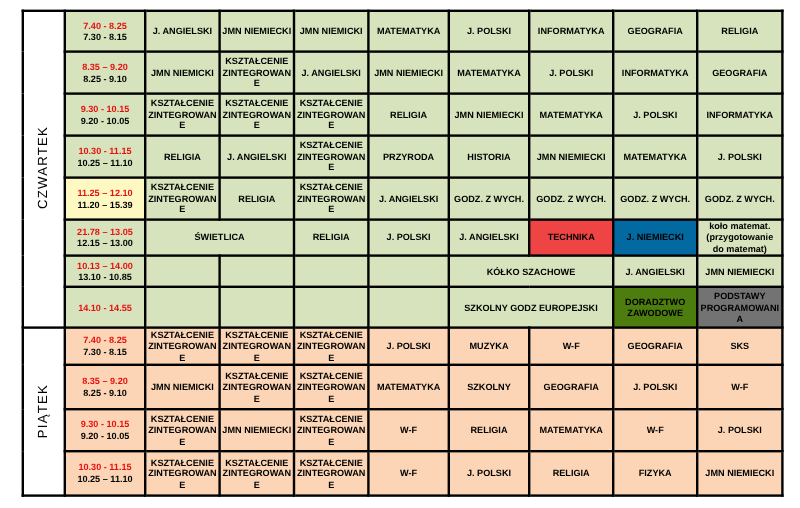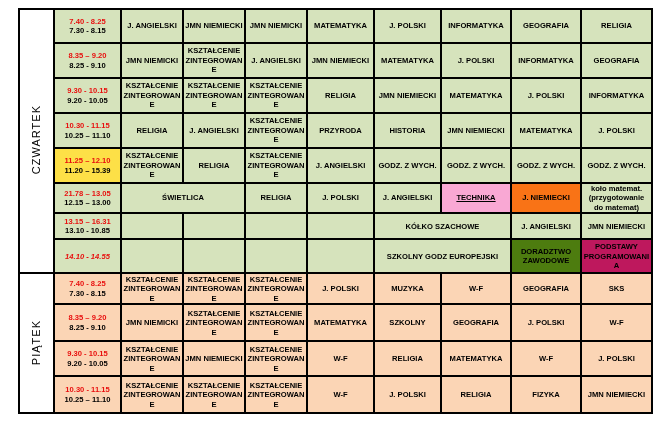--- a/index.html
+++ b/index.html
@@ -123,21 +123,21 @@
           <td style="background: rgb(214, 227, 188);">RELIGIA</td>
           <td style="background: rgb(214, 227, 188);">J. ANGIELSKI</td>
           <td style="background: rgb(214, 227, 188);">KSZTAŁCENIE ZINTEGROWANE</td>
           <td style="background: rgb(214, 227, 188);">PRZYRODA</td>
           <td style="background: rgb(214, 227, 188);">HISTORIA</td>
           <td style="background: rgb(214, 227, 188);">JMN NIEMIECKI</td>
           <td style="background: rgb(214, 227, 188);">MATEMATYKA</td>
           <td style="background: rgb(214, 227, 188);">J. POLSKI</td>
         </tr>
         <tr style="height: 35px;">
-          <td class="time-cell" style="background: #fde047;">
+          <td class="time-cell" style="background: #fef9c3;">
             <span class="time-line1" style="color: rgb(232, 16, 15);">11.25 – 12.10</span>
             <span class="time-line2">11.20 – 15.39</span>
           </td>
           <td style="background: rgb(214, 227, 188);">KSZTAŁCENIE ZINTEGROWANE</td>
           <td style="background: rgb(214, 227, 188);">RELIGIA</td>
           <td style="background: rgb(214, 227, 188);">KSZTAŁCENIE ZINTEGROWANE</td>
           <td style="background: rgb(214, 227, 188);">J. ANGIELSKI</td>
           <td style="background: rgb(214, 227, 188);">GODZ. Z WYCH.</td>
           <td style="background: rgb(214, 227, 188);">GODZ. Z WYCH.</td>
           <td style="background: rgb(214, 227, 188);">GODZ. Z WYCH.</td>
@@ -145,48 +145,48 @@
         </tr>
         <tr style="height: 30px;">
           <td class="time-cell" style="background: rgb(214, 227, 188);">
             <span class="time-line1" style="color: rgb(232, 16, 15);">21.78 – 13.05</span>
             <span class="time-line2">12.15 – 13.00</span>
           </td>
           <td colspan="2" style="background: rgb(214, 227, 188);">ŚWIETLICA</td>
           <td style="background: rgb(214, 227, 188);">RELIGIA</td>
           <td style="background: rgb(214, 227, 188);">J. POLSKI</td>
           <td style="background: rgb(214, 227, 188);">J. ANGIELSKI</td>
-          <td style="background: #f9a8d4; text-decoration: underline;">TECHNIKA</td>
-          <td style="background: #f97316;">J. NIEMIECKI</td>
+          <td style="background: #ef4444;">TECHNIKA</td>
+          <td style="background: #0369a1;">J. NIEMIECKI</td>
           <td class="small-note" style="background: rgb(214, 227, 188);">koło matemat. (przygotowanie do matemat)</td>
         </tr>
         <tr style="height: 26px;">
           <td class="time-cell" style="background: rgb(214, 227, 188);">
-            <span class="time-line1" style="color: rgb(232, 16, 15);">13.15 – 16.31</span>
+            <span class="time-line1" style="color: rgb(232, 16, 15);">10.13 – 14.00</span>
             <span class="time-line2">13.10 - 10.85</span>
           </td>
           <td style="background: rgb(214, 227, 188);"></td>
           <td style="background: rgb(214, 227, 188);"></td>
           <td style="background: rgb(214, 227, 188);"></td>
           <td style="background: rgb(214, 227, 188);"></td>
           <td colspan="2" style="background: rgb(214, 227, 188);">KÓŁKO SZACHOWE</td>
           <td style="background: rgb(214, 227, 188);">J. ANGIELSKI</td>
           <td style="background: rgb(214, 227, 188);">JMN NIEMIECKI</td>
         </tr>
         <tr style="height: 34px;">
           <td class="time-cell" style="background: rgb(214, 227, 188);">
-            <span class="time-line1" style="color: rgb(232, 16, 15); font-style: italic;">14.10 - 14.55</span>
+            <span class="time-line1" style="color: rgb(232, 16, 15);">14.10 - 14.55</span>
           </td>
           <td style="background: rgb(214, 227, 188);"></td>
           <td style="background: rgb(214, 227, 188);"></td>
           <td style="background: rgb(214, 227, 188);"></td>
           <td style="background: rgb(214, 227, 188);"></td>
           <td colspan="2" style="background: rgb(214, 227, 188);">SZKOLNY GODZ EUROPEJSKI</td>
           <td style="background: #4d7c0f;">DORADZTWO ZAWODOWE</td>
-          <td style="background: #be185d;">PODSTAWY PROGRAMOWANIA</td>
+          <td style="background: #737373;">PODSTAWY PROGRAMOWANIA</td>
         </tr>
         <tr style="height: 31px;">
           <td class="day-cell" rowspan="4"><span class="day-text">PIĄTEK</span></td>
           <td class="time-cell" style="background: rgb(251, 213, 181);">
             <span class="time-line1" style="color: rgb(232, 16, 15);">7.40 - 8.25</span>
             <span class="time-line2">7.30 - 8.15</span>
           </td>
           <td style="background: rgb(251, 213, 181);">KSZTAŁCENIE ZINTEGROWANE</td>
           <td style="background: rgb(251, 213, 181);">KSZTAŁCENIE ZINTEGROWANE</td>
           <td style="background: rgb(251, 213, 181);">KSZTAŁCENIE ZINTEGROWANE</td>

